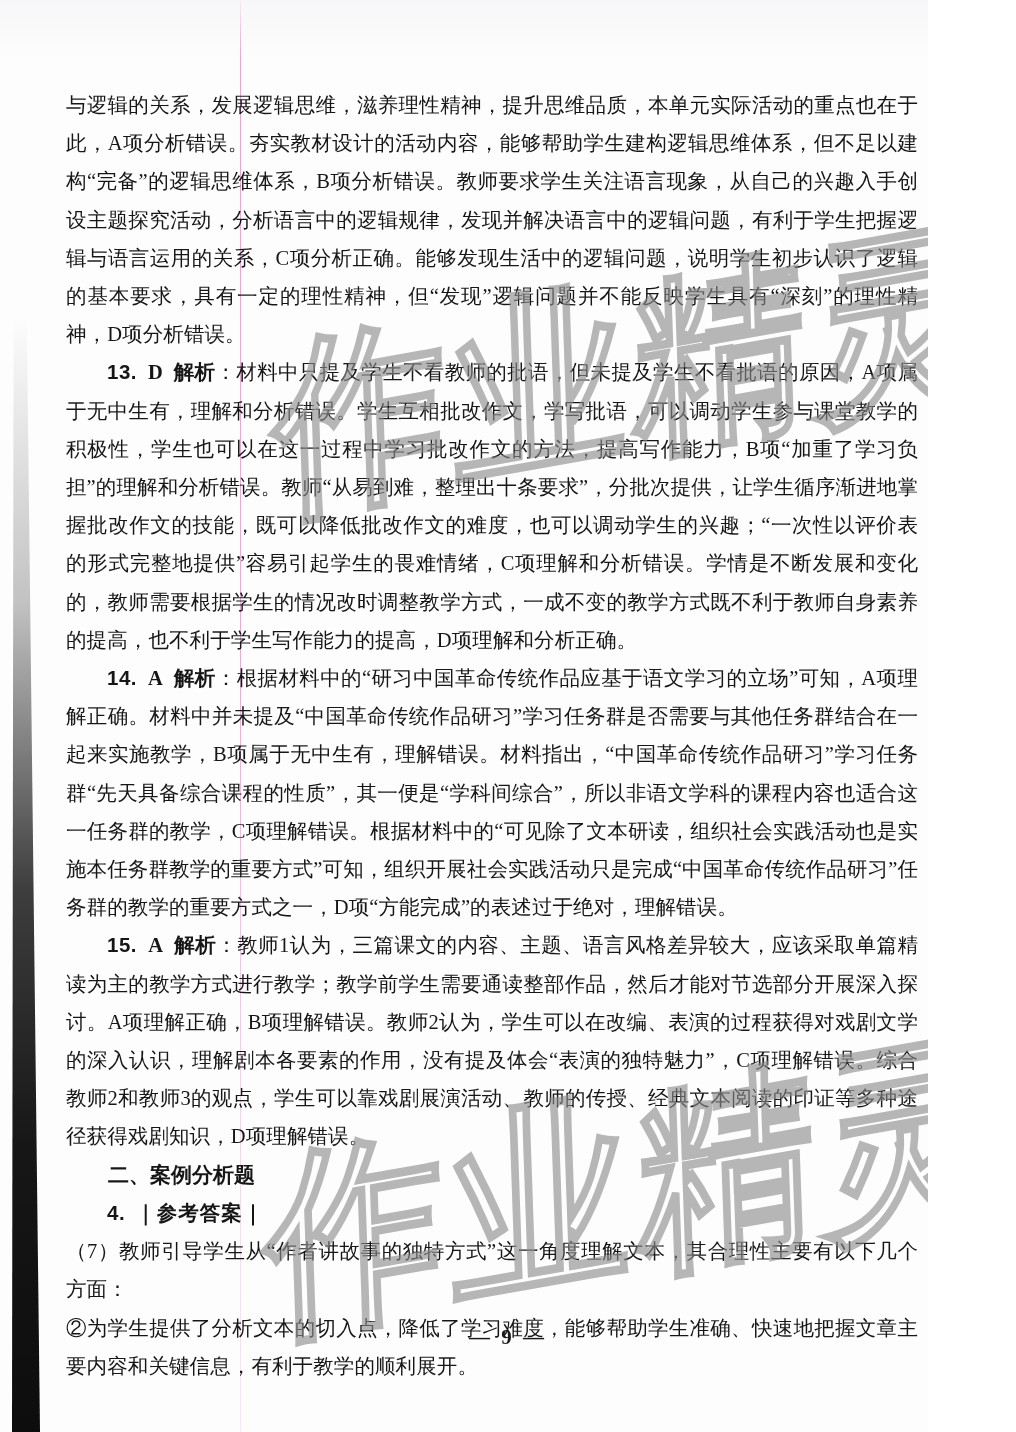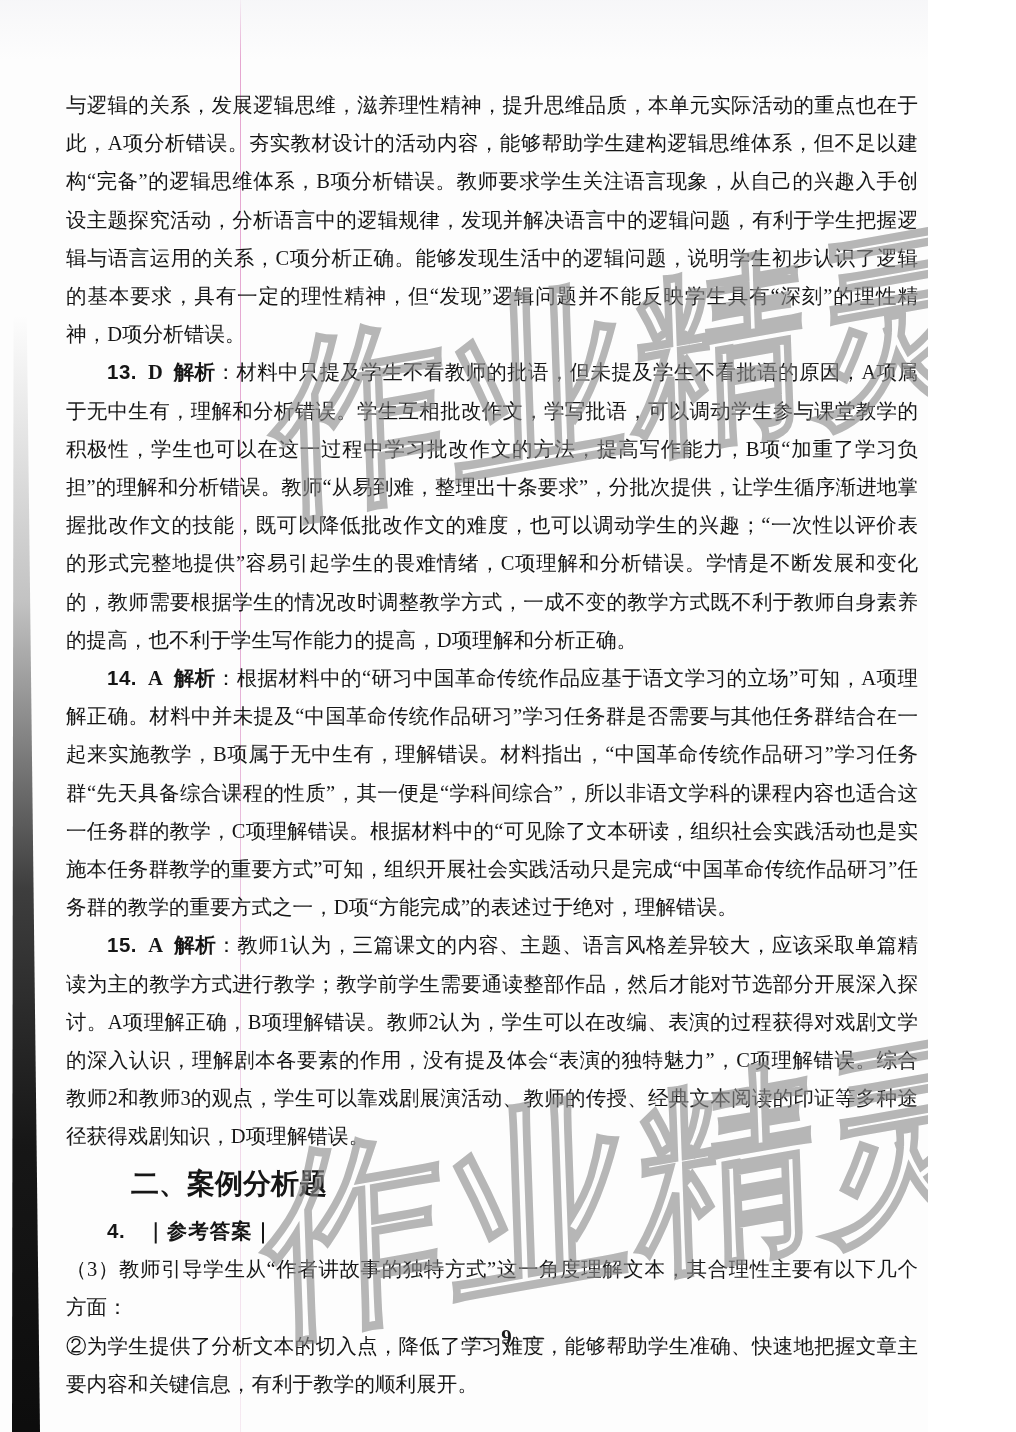--- a/index.html
+++ b/index.html
@@ -78,30 +78,29 @@
     letter-spacing: 0.1px;
   }
   p.indent2 { text-indent: 2em; }
   .bold { font-weight: bold; }
   .qnum {
     font-family: Liberation Sans, sans-serif;
     font-weight: bold;
     letter-spacing: 0.5px;
   }
   .heading {
-    margin: 9px;
-    font-size: 28px;
+    margin: 0;
+    font-size: 21px;
     line-height: 38.2px;
     font-weight: bold;
     text-indent: 2em;
   }
   .answer-tag {
     font-weight: bold;
     letter-spacing: 1px;
-    margin-left: 10px;
   }
 
   
   .page-number {
     position: absolute;
     left: 0;
     top: 1325px;
     width: 1016px;
     text-align: center;
     font-size: 21px;
@@ -123,21 +122,21 @@
     <p class="line-block indent2"><span class="qnum">13.</span><span>&nbsp;&nbsp;</span><span class="bold">D</span><span>&nbsp;&nbsp;</span><span class="bold">解析</span><span>：</span><span>材料中只提及学生不看教师的批语，但未提及学生不看批语的原因，A项属于无中生有，理解和分析错误。学生互相批改作文，学写批语，可以调动学生参与课堂教学的积极性，学生也可以在这一过程中学习批改作文的方法，提高写作能力，B项“加重了学习负担”的理解和分析错误。教师“从易到难，整理出十条要求”，分批次提供，让学生循序渐进地掌握批改作文的技能，既可以降低批改作文的难度，也可以调动学生的兴趣；“一次性以评价表的形式完整地提供”容易引起学生的畏难情绪，C项理解和分析错误。学情是不断发展和变化的，教师需要根据学生的情况改时调整教学方式，一成不变的教学方式既不利于教师自身素养的提高，也不利于学生写作能力的提高，D项理解和分析正确。</span></p>
 
     <p class="line-block indent2"><span class="qnum">14.</span><span>&nbsp;&nbsp;</span><span class="bold">A</span><span>&nbsp;&nbsp;</span><span class="bold">解析</span><span>：</span><span>根据材料中的“研习中国革命传统作品应基于语文学习的立场”可知，A项理解正确。材料中并未提及“中国革命传统作品研习”学习任务群是否需要与其他任务群结合在一起来实施教学，B项属于无中生有，理解错误。材料指出，“中国革命传统作品研习”学习任务群“先天具备综合课程的性质”，其一便是“学科间综合”，所以非语文学科的课程内容也适合这一任务群的教学，C项理解错误。根据材料中的“可见除了文本研读，组织社会实践活动也是实施本任务群教学的重要方式”可知，组织开展社会实践活动只是完成“中国革命传统作品研习”任务群的教学的重要方式之一，D项“方能完成”的表述过于绝对，理解错误。</span></p>
 
     <p class="line-block indent2"><span class="qnum">15.</span><span>&nbsp;&nbsp;</span><span class="bold">A</span><span>&nbsp;&nbsp;</span><span class="bold">解析</span><span>：</span><span>教师1认为，三篇课文的内容、主题、语言风格差异较大，应该采取单篇精读为主的教学方式进行教学；教学前学生需要通读整部作品，然后才能对节选部分开展深入探讨。A项理解正确，B项理解错误。教师2认为，学生可以在改编、表演的过程获得对戏剧文学的深入认识，理解剧本各要素的作用，没有提及体会“表演的独特魅力”，C项理解错误。综合教师2和教师3的观点，学生可以靠戏剧展演活动、教师的传授、经典文本阅读的印证等多种途径获得戏剧知识，D项理解错误。</span></p>
 
     <p class="heading">二、案例分析题</p>
 
     <p class="line-block indent2"><span class="qnum">4.</span><span>&nbsp;&nbsp;</span><span class="answer-tag">｜参考答案｜</span></p>
 
-    <p class="line-block">（3）教师引导学生从“作者讲故事的独特方式”这一角度理解文本，其合理性主要有以下几个方面：</p>
+    <p class="line-block">（7）教师引导学生从“作者讲故事的独特方式”这一角度理解文本，其合理性主要有以下几个方面：</p>
     <p class="line-block">②为学生提供了分析文本的切入点，降低了学习难度，能够帮助学生准确、快速地把握文章主要内容和关键信息，有利于教学的顺利展开。</p>
 
   </div>
 
   <div class="page-number">— 9 —</div>
 
   <svg class="watermark" viewBox="0 0 1016 1432" xmlns="http://www.w3.org/2000/svg" aria-hidden="true">
     <defs>
       <g id="wm-glyphs">
         <text x="0" y="0" font-family="'Liberation Sans','DejaVu Sans',sans-serif" font-size="190" font-weight="bold" letter-spacing="8" fill="none" stroke="#8b8b8b" stroke-width="2.2">作业精灵</text>

